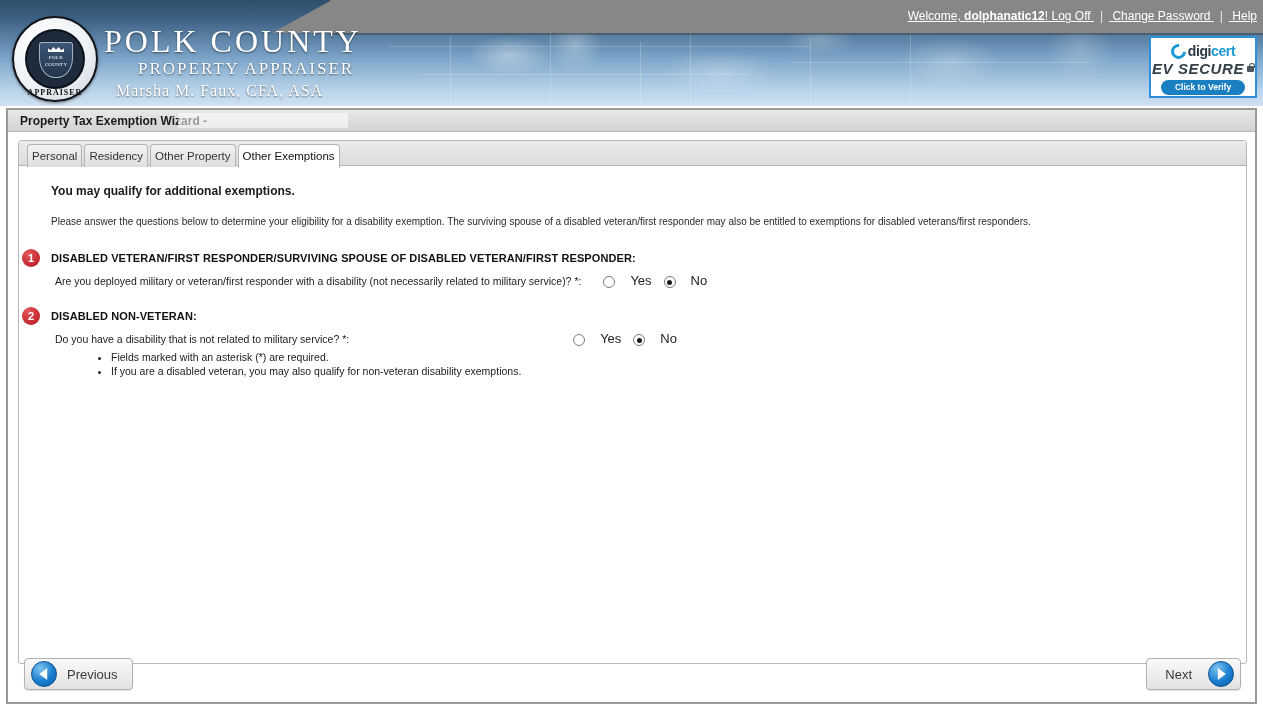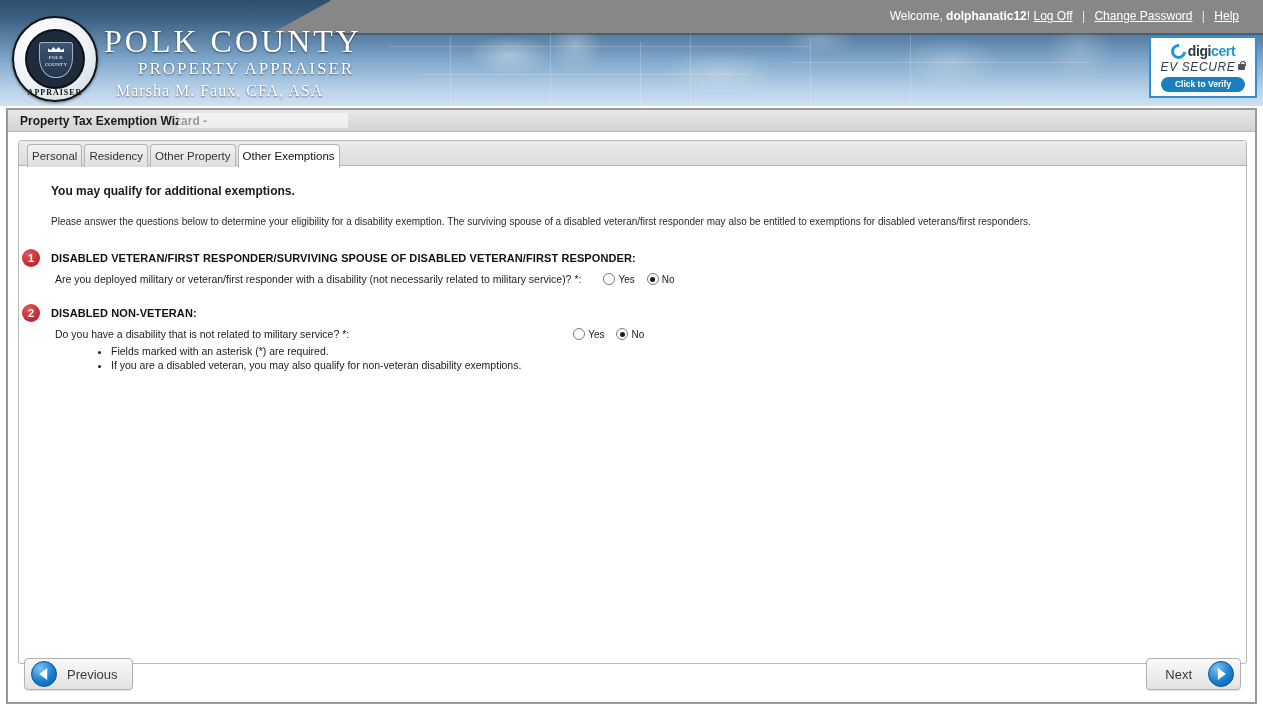--- a/index.html
+++ b/index.html
@@ -59,27 +59,28 @@
   }
   .grayband::after {
     content: "";
     position: absolute;
     left: 0; right: 0; bottom: -2px;
     height: 2px;
     background: rgba(60,60,60,.45);
   }
   .welcome {
     position: absolute;
-    right: 24px; top: 0;
+    right: 6px; top: 0;
     height: 25px;
     line-height: 33px;
     z-index: 4;
     color: #ffffff;
     font-size: 12px;
     white-space: nowrap;
+    text-decoration: underline;
   }
   .welcome b { font-weight: bold; }
   .welcome a {
     color: #ffffff;
     text-decoration: underline;
   }
   .welcome .sep { padding: 0 6px; color: #e8e8e8; }
 
   
   .seal {
@@ -179,23 +180,23 @@
   .dc-swirl {
     width: 15px; height: 15px;
     border: 3px solid #1b9ad6;
     border-radius: 50%;
     border-right-color: transparent;
     transform: rotate(-40deg);
   }
   .dc-brand { font-size: 14px; font-weight: bold; color: #2b3b46; letter-spacing: -.4px; }
   .dc-brand em { font-style: normal; color: #1b9ad6; }
   .dc-ev {
-    font-size: 12px; font-style: italic; color: #33404a;
+    font-size: 15px; font-style: italic; color: #33404a;
     letter-spacing: .6px; margin-top: 1px;
-    display: flex; align-items: center; justify-content: center; gap: 3px;
+    display: flex; align-items: center; justify-content: center; gap: 3px; font-weight: bold;
   }
   .dc-lock {
     width: 7px; height: 6px; background: #4a5560; border-radius: 1px;
     position: relative; display: inline-block;
   }
   .dc-lock::before {
     content: ""; position: absolute; left: 1.5px; top: -3px;
     width: 4px; height: 4px; border: 1.2px solid #4a5560;
     border-bottom: none; border-radius: 3px 3px 0 0;
   }
@@ -318,23 +319,23 @@
     padding-left: 4px;
   }
   .radios {
     display: flex;
     align-items: flex-end;
     gap: 4px;
   }
   .radio-opt {
     display: flex;
     align-items: flex-end;
-    gap: 3px;
+    gap: 15px;
     cursor: pointer;
-    font-size: 10px;
+    font-size: 13px;
     color: #222;
   }
   .radio-opt + .radio-opt { margin-left: 8px; }
   .rdot {
     width: 12px; height: 12px;
     border-radius: 50%;
     border: 1px solid #7a7a7a;
     background: #ffffff;
     position: relative;
     display: inline-block;

